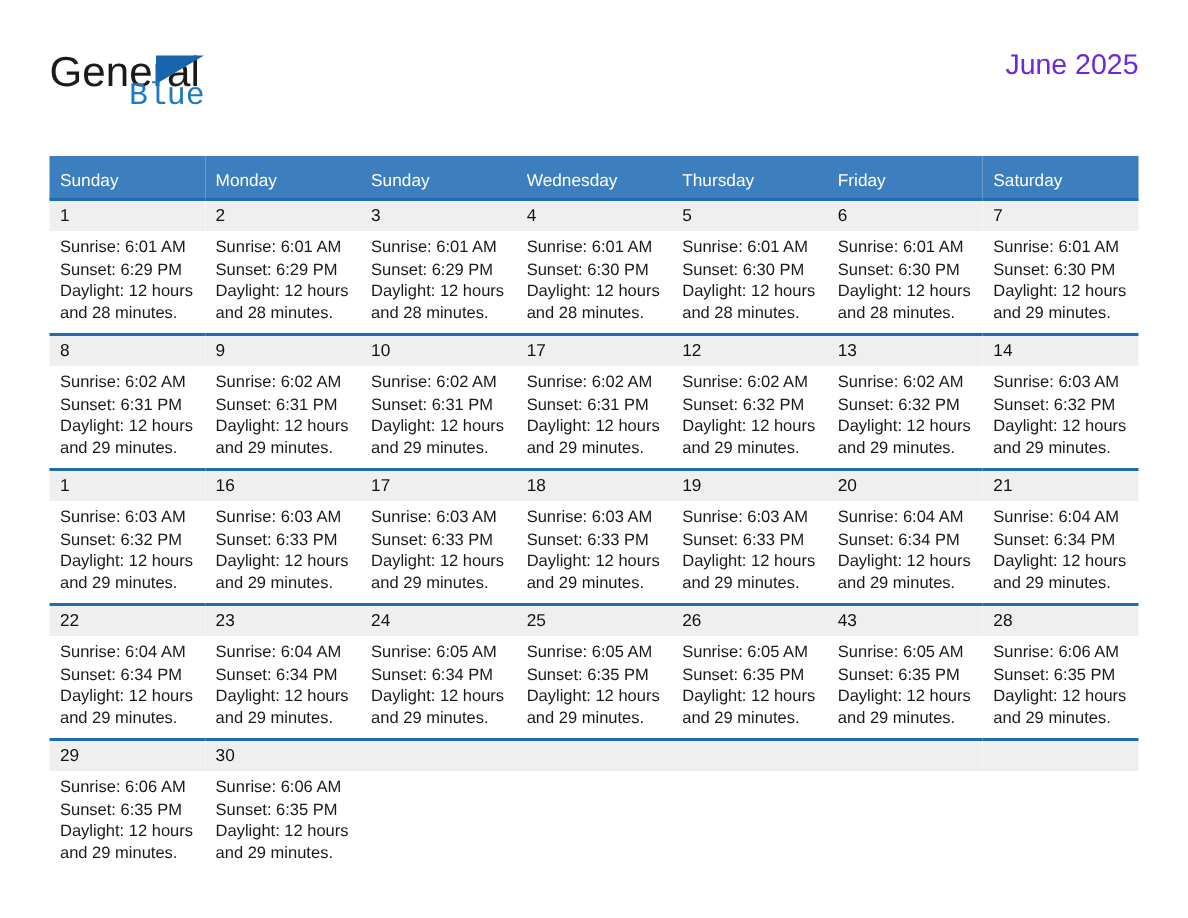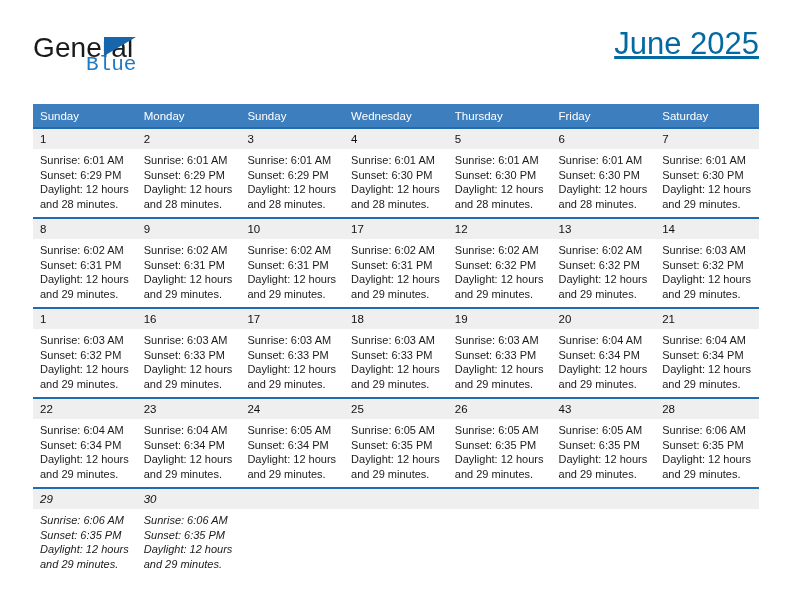--- a/index.html
+++ b/index.html
@@ -65,25 +65,24 @@
     border-bottom: 19px solid transparent;
   }
 
   .title-block {
     position: absolute;
     right: 0;
     top: 0;
     text-align: right;
   }
   .cal-title {
-    font-size: 31px;
-    color: #0369a1;
+    font-size: 19px;
+    color: #6d28d9;
     line-height: 32px;
     white-space: nowrap;
-    text-decoration: underline;
   }
   .cal-subtitle {
     font-size: 14.5px;
     color: #1a1a1a;
     line-height: 20px;
     margin-top: 6px;
     white-space: nowrap;
   }
 
   
@@ -95,21 +94,21 @@
     border-collapse: collapse;
     table-layout: fixed;
   }
 
   .calendar th {
     background: #3d7ebf;
     color: #ffffff;
     font-size: 11.5px;
     font-weight: normal;
     text-align: left;
-    padding: 6px 0 5px 7px;
+    padding: 11px 0 5px 7px;
     height: 12px;
     border: 0;
   }
 
   .calendar td {
     width: 103.71px;
     vertical-align: top;
     padding: 0;
     border: 0;
     border-top: 2px solid #1f6cb0;
@@ -131,21 +130,20 @@
     font-size: 11px;
     line-height: 14.5px;
     color: #1a1a1a;
   }
   .dayinfo div {
     white-space: nowrap;
   }
 
   tr.week-last td {
     height: 78px;
-    font-style: italic;
   }
 </style>
 </head>
 <body>
 
 <div class="page">
 
   <div class="header">
 
     <div class="logo">

